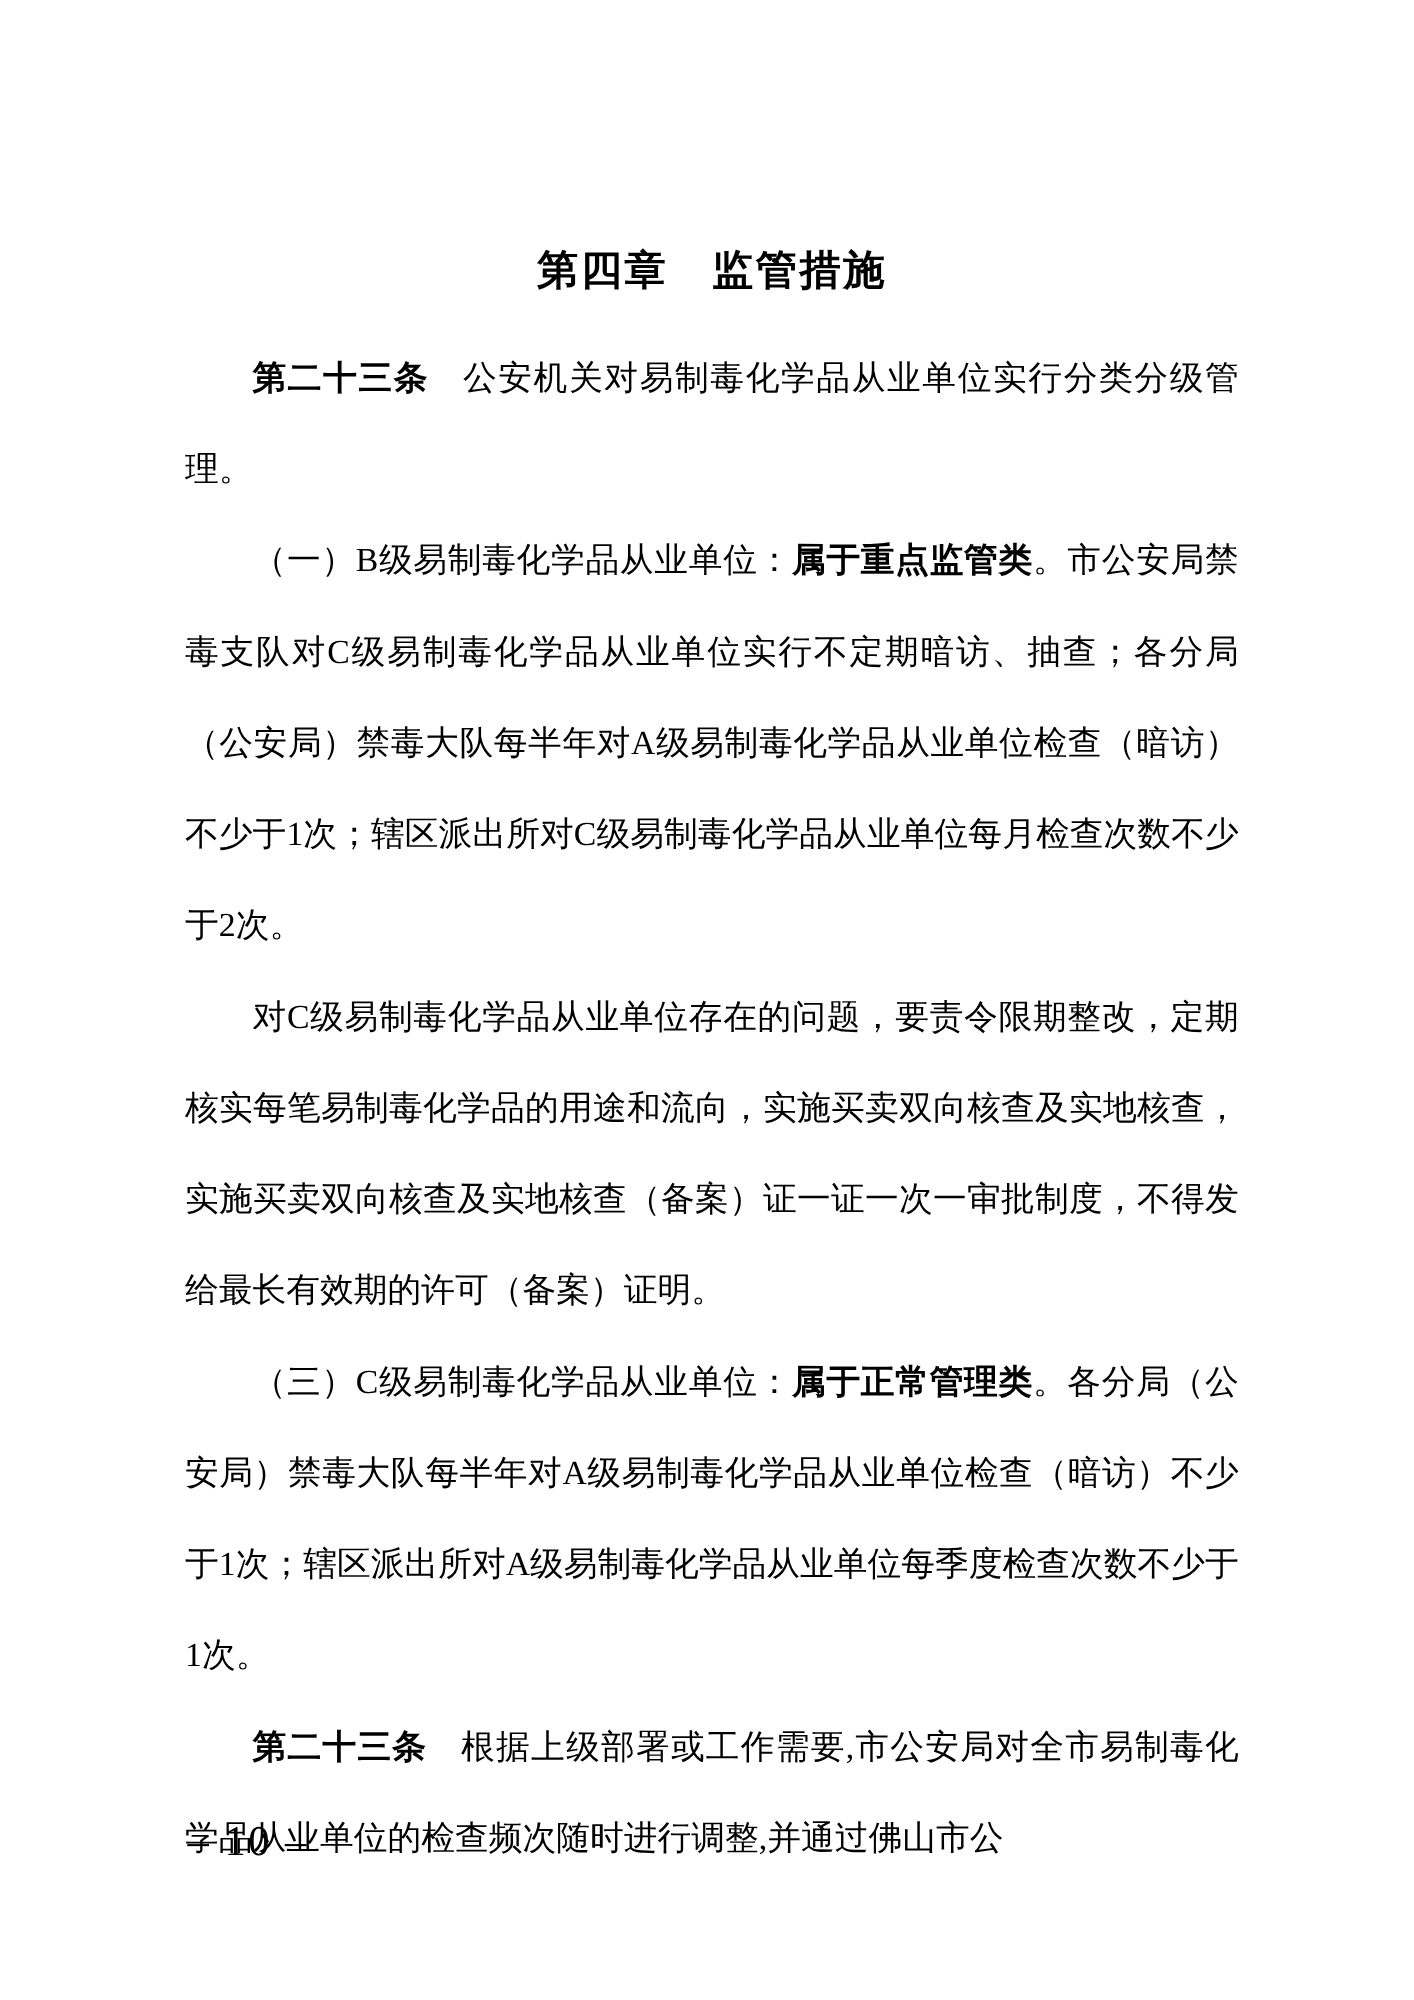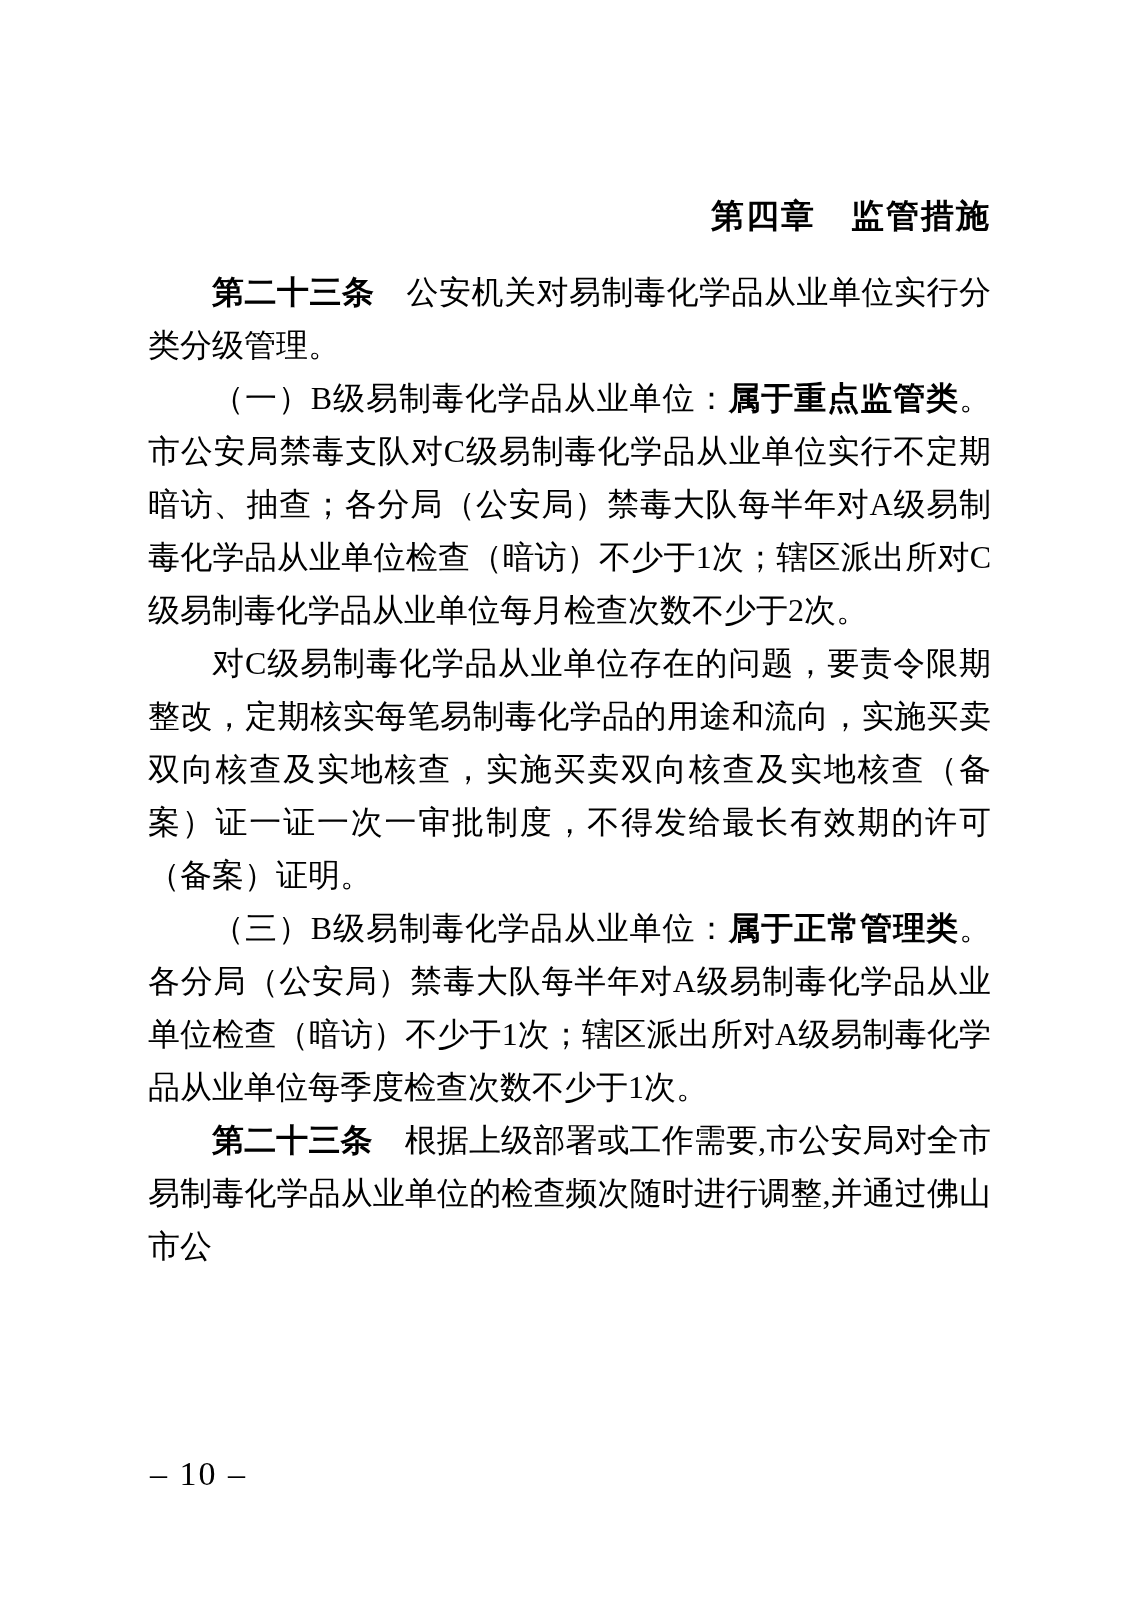--- a/index.html
+++ b/index.html
@@ -19,27 +19,27 @@
     position: absolute;
     left: 148px;
     top: 192px;
     width: 843px;
   }
   .chapter {
     font-family: "Liberation Sans", "DejaVu Sans", sans-serif;
     font-weight: bold;
     font-size: 33px;
     line-height: 48px;
-    text-align: right;
+    text-align: center;
     letter-spacing: 2px;
     margin: 0 0 26px 0;
   }
   .para {
-    font-size: 32px;
-    line-height: 53px;
+    font-size: 27px;
+    line-height: 73px;
     margin: 0;
     text-align: justify;
     text-indent: 2em;
     word-break: break-all;
   }
   .lead {
     font-weight: bold;
     margin-right: 1em;
   }
   .emph {
@@ -56,18 +56,18 @@
 </head>
 <body>
 
 <div class="page">
   <div class="content">
     <h1 class="chapter">第四章　监管措施</h1>
     <div id="doc-body">
         <p class="para"><b class="lead">第二十三条</b><span>公安机关对易制毒化学品从业单位实行分类分级管理。</span></p>
         <p class="para"><span>（一）B级易制毒化学品从业单位：</span><span class="emph">属于重点监管类</span><span>。市公安局禁毒支队对C级易制毒化学品从业单位实行不定期暗访、抽查；各分局（公安局）禁毒大队每半年对A级易制毒化学品从业单位检查（暗访）不少于1次；辖区派出所对C级易制毒化学品从业单位每月检查次数不少于2次。</span></p>
         <p class="para"><span>对C级易制毒化学品从业单位存在的问题，要责令限期整改，定期核实每笔易制毒化学品的用途和流向，实施买卖双向核查及实地核查，实施买卖双向核查及实地核查（备案）证一证一次一审批制度，不得发给最长有效期的许可（备案）证明。</span></p>
-        <p class="para"><span>（三）B级易制毒化学品从业单位：</span><span class="emph">属于正常管理类</span><span>。各分局（公安局）禁毒大队每半年对A级易制毒化学品从业单位检查（暗访）不少于1次；辖区派出所对A级易制毒化学品从业单位每季度检查次数不少于1次。</span></p>
+        <p class="para"><span>（三）C级易制毒化学品从业单位：</span><span class="emph">属于正常管理类</span><span>。各分局（公安局）禁毒大队每半年对A级易制毒化学品从业单位检查（暗访）不少于1次；辖区派出所对A级易制毒化学品从业单位每季度检查次数不少于1次。</span></p>
         <p class="para"><b class="lead">第二十三条</b><span>根据上级部署或工作需要,市公安局对全市易制毒化学品从业单位的检查频次随时进行调整,并通过佛山市公</span></p>
       </div>
   </div>
   <div class="page-number">– 10 –</div>
 </div>
 
 </body></html>

